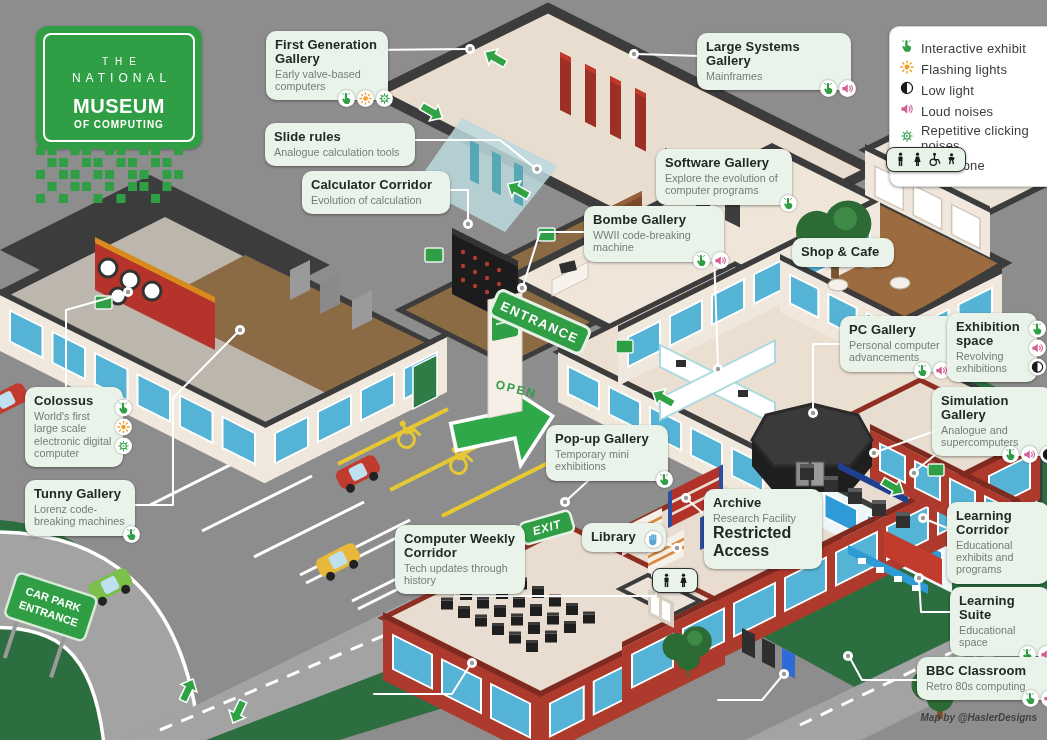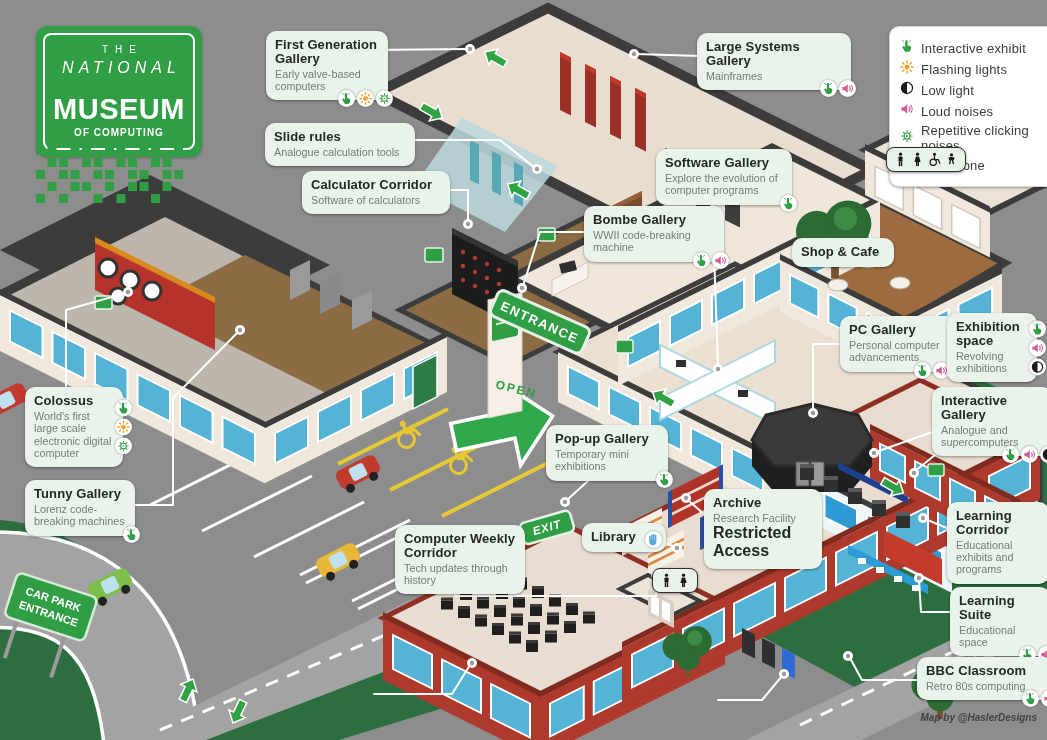--- a/index.html
+++ b/index.html
@@ -4,24 +4,24 @@
 <style>
   html,body{margin:0;padding:0;background:#666;}
   #stage{position:relative;width:1047px;height:740px;background:#8d8d8d;overflow:hidden;
          font-family:"Liberation Sans",sans-serif;}
   #scene{position:absolute;left:0;top:0;}
   svg text{font-family:"Liberation Sans",sans-serif;}
 
   
   .logo{position:absolute;left:36px;top:26px;width:152px;background:#2f9e44;border-radius:12px;
         padding:7px;box-shadow:0 1px 3px rgba(0,0,0,.3);}
-  .logo-inner{border:2px solid #fff;border-radius:8px;padding:9px 4px 10px;text-align:center;color:#fff;}
+  .logo-inner{border:2px solid #fff;border-radius:8px;padding:21px 4px 10px;text-align:center;color:#fff;}
   .logo-l1{font-size:10px;letter-spacing:7px;padding-left:7px;}
-  .logo-l2{font-size:16px;letter-spacing:5px;margin-top:4px;padding-left:5px;font-style:italic;}
-  .logo-l3{font-size:29px;font-weight:bold;letter-spacing:.5px;margin-top:16px;}
+  .logo-l2{font-size:12px;letter-spacing:5px;margin-top:4px;padding-left:5px;}
+  .logo-l3{font-size:20px;font-weight:bold;letter-spacing:.5px;margin-top:10px;}
   .logo-l4{font-size:10px;font-weight:bold;letter-spacing:1px;margin-top:1px;}
   .mosaic{position:absolute;left:36px;top:146px;}
 
   
   .legend{position:absolute;left:889px;top:26px;width:156px;background:#fff;border-radius:10px;
           border:1px solid #d7d7d7;padding:9px 10px;box-shadow:0 1px 3px rgba(0,0,0,.35);}
   .legend-row{display:flex;align-items:center;gap:7px;margin:3px 0;}
   .legend-label{font-size:13px;color:#3c3c3c;letter-spacing:.2px;}
   .legend-icon-holder .ic{width:14px;height:14px;display:inline-flex;}
   .ic svg{width:100%;height:100%;}
@@ -859,21 +859,21 @@
           </svg>
         </span>
       </div>
 </div>
 <div class="callout" style="left:265px;top:123px;width:132px">
   <div class="co-title">Slide rules</div>
   <div class="co-sub">Analogue calculation tools</div>
 </div>
 <div class="callout" style="left:302px;top:171px;width:130px">
   <div class="co-title">Calculator Corridor</div>
-  <div class="co-sub">Software of calculators</div>
+  <div class="co-sub">Evolution of calculation</div>
 </div>
 <div class="callout" style="left:656px;top:149px;width:118px">
   <div class="co-title">Software Gallery</div>
   <div class="co-sub">Explore the evolution of computer programs</div>
   <div class="co-icons">
         <span class="ic">
           <svg viewBox="0 0 24 24">
             <path fill="#2f9e44" d="M11 2c1.1 0 2 .9 2 2v7h1.2c.7 0 4.3 1 4.8 3.2.4 1.8-.6 4.3-1.6 5.9-.6 1-1.6 1.9-3 1.9h-3.6c-1.3 0-2.3-.6-3-1.6l-3.2-5.3c-.8-1.1-.3-2.4.8-2.8.8-.3 1.7 0 2.2.6L9 14.5V4c0-1.1.9-2 2-2z"></path>
             <path fill="none" stroke="#2f9e44" stroke-width="1.6" stroke-linecap="round" d="M6.5 4.5 4.3 2.3M15.5 4.5l2.2-2.2"></path>
           </svg>
@@ -943,21 +943,21 @@
         </span>
         <span class="ic">
           <svg viewBox="0 0 24 24">
             <circle cx="12" cy="12" r="9.5" fill="#fff" stroke="#1a1a1a" stroke-width="2.2"></circle>
             <path d="M12 2.5a9.5 9.5 0 0 0 0 19z" fill="#1a1a1a"></path>
           </svg>
         </span>
       </div>
 </div>
 <div class="callout" style="left:932px;top:387px;width:102px">
-  <div class="co-title">Interactive Gallery</div>
+  <div class="co-title">Simulation Gallery</div>
   <div class="co-sub">Analogue and supercomputers</div>
   <div class="co-icons">
         <span class="ic">
           <svg viewBox="0 0 24 24">
             <path fill="#2f9e44" d="M11 2c1.1 0 2 .9 2 2v7h1.2c.7 0 4.3 1 4.8 3.2.4 1.8-.6 4.3-1.6 5.9-.6 1-1.6 1.9-3 1.9h-3.6c-1.3 0-2.3-.6-3-1.6l-3.2-5.3c-.8-1.1-.3-2.4.8-2.8.8-.3 1.7 0 2.2.6L9 14.5V4c0-1.1.9-2 2-2z"></path>
             <path fill="none" stroke="#2f9e44" stroke-width="1.6" stroke-linecap="round" d="M6.5 4.5 4.3 2.3M15.5 4.5l2.2-2.2"></path>
           </svg>
         </span>
         <span class="ic">
           <svg viewBox="0 0 24 24">

